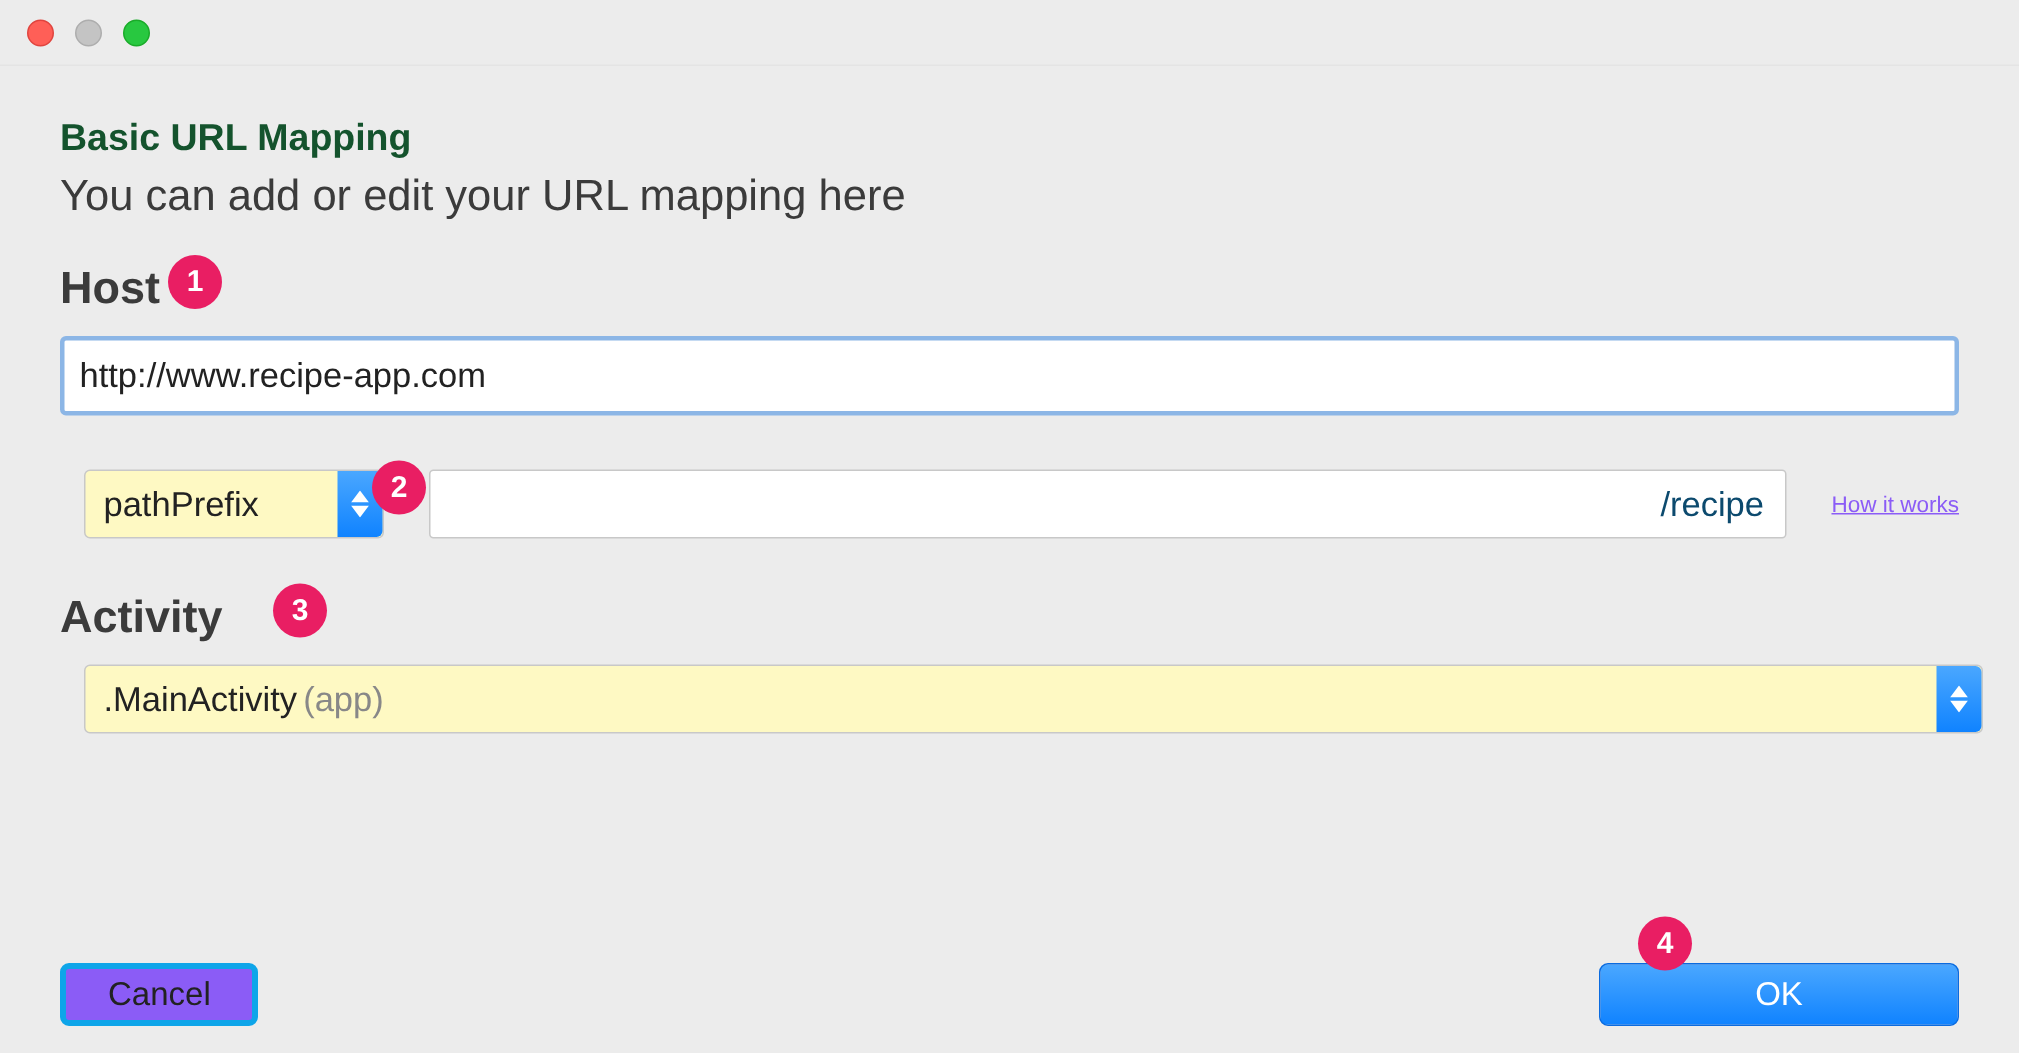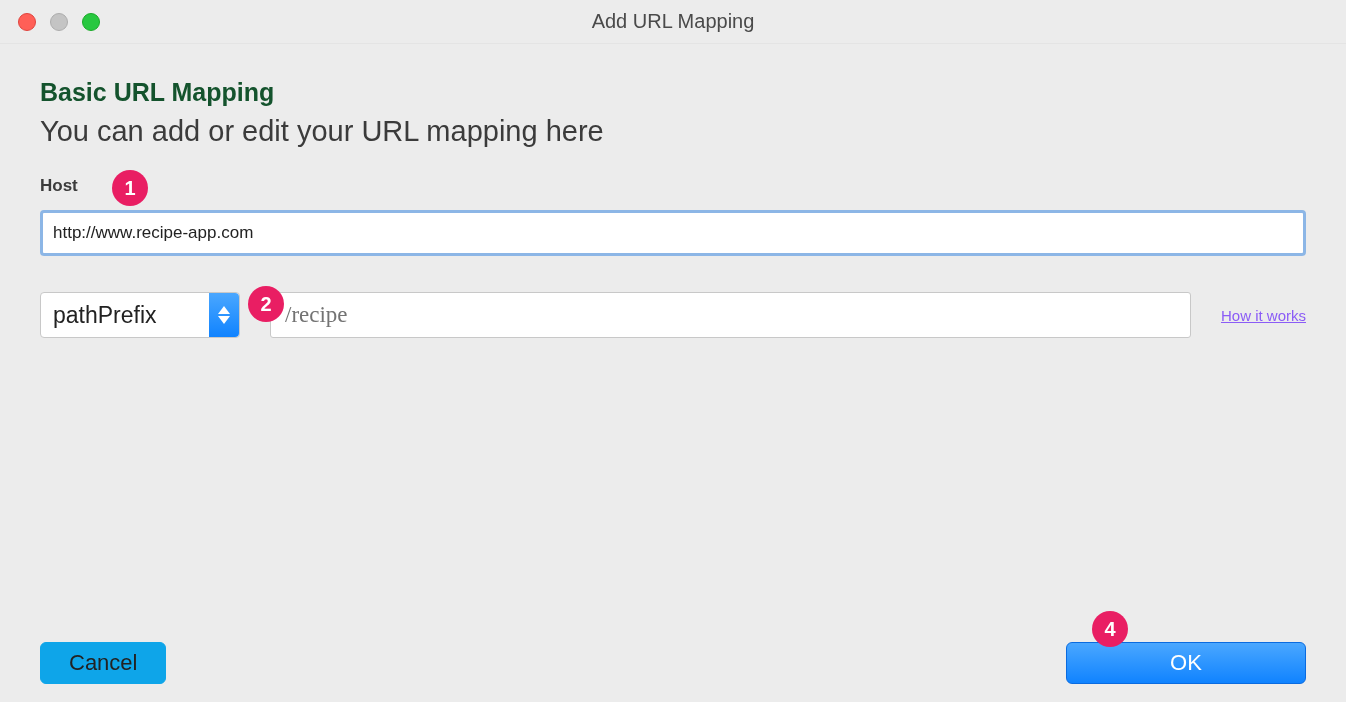--- a/index.html
+++ b/index.html
@@ -52,59 +52,60 @@
     font-weight: bold;
     color: #14532d;
     margin: 0 0 8px 0;
   }
   .subheading {
     font-size: 29px;
     color: #3b3b3b;
     margin: 0 0 28px 0;
   }
   .field-label {
-    font-size: 17px;
+    font-size: 30px;
     font-weight: bold;
     color: #3b3b3b;
     margin-bottom: 14px;
     position: relative;
     display: block;
   }
   .host-input-wrap {
     border: 3px solid #8cb6e6;
     border-radius: 4px;
     background: #fff;
     padding: 2px 0;
     margin-bottom: 36px;
   }
   .host-input {
     width: 100%;
     border: none;
     outline: none;
-    font-size: 17px;
+    font-size: 23px;
     padding: 8px 10px;
     font-family: inherit;
     background: transparent;
     color: #222;
   }
   .path-row {
     display: flex;
     align-items: center;
     gap: 30px;
     margin-bottom: 36px;
   }
   .select-wrap {
     position: relative;
     display: flex;
     align-items: stretch;
-    background: #ffffff;
+    background: #fef9c3;
     border: 1px solid #c8c8c8;
     border-radius: 4px;
     height: 46px;
     min-width: 200px;
+    margin-left: 16px;
   }
   .select-text {
     padding: 0 12px;
     font-size: 23px;
     display: flex;
     align-items: center;
     flex: 1;
     color: #222;
   }
   .select-text .muted { color: #888; margin-left: 4px; }
@@ -121,22 +122,23 @@
   }
   .select-arrows svg { width: 12px; height: 8px; }
   .path-input {
     flex: 1;
     height: 46px;
     border: 1px solid #c8c8c8;
     border-radius: 3px;
     font-size: 23px;
     padding: 0 14px;
     background: #fff;
-    font-family: Liberation Serif, serif;
-    color: #737373;
+    font-family: Liberation Sans, sans-serif;
+    color: #0c4a6e;
+    text-align: right;
   }
   .link {
     color: #8b5cf6;
     text-decoration: underline;
     font-size: 15px;
     white-space: nowrap;
   }
   .activity-select {
     width: 100%;
   }
@@ -163,22 +165,22 @@
     display: flex;
     align-items: center;
   }
   .btn {
     height: 42px;
     border-radius: 6px;
     font-size: 22px;
     padding: 0 28px;
     font-family: inherit;
     cursor: pointer;
-    border: 1px solid #0ea5e9;
-    background: #0ea5e9;
+    border: 4px solid #0ea5e9;
+    background: #8b5cf6;
     color: #222;
   }
   .btn-primary {
     background: linear-gradient(#4aa7ff, #1083ff);
     border: 1px solid #0a6be0;
     color: #fff;
     min-width: 240px;
     position: relative;
   }
   .spacer { flex: 1; }
@@ -189,21 +191,20 @@
 <body>
 
 <div class="dialog">
 
   <div class="titlebar">
     <div class="traffic-lights">
       <div class="tl-btn tl-close"></div>
       <div class="tl-btn tl-min"></div>
       <div class="tl-btn tl-max"></div>
     </div>
-    <div class="title">Add URL Mapping</div>
   </div>
 
   <div class="body">
 
     <div class="heading">Basic URL Mapping</div>
     <div class="subheading">You can add or edit your URL mapping here</div>
 
     <div class="rel">
       <label class="field-label">Host</label>
       <div class="badge" style="left:72px; top:-6px;">1</div>
@@ -224,20 +225,38 @@
             <svg viewBox="0 0 12 8">
                 <polygon points="0,0 12,0 6,8" fill="#fff"></polygon>
               </svg>
           </div>
         </div>
         <input class="path-input" type="text" value="/recipe" style="">
         <a href="#" class="link">How it works</a>
       </div>
     </div>
 
+    <div class="rel">
+      <label class="field-label">Activity</label>
+      <div class="badge" style="left:142px; top:-6px;">3</div>
+      <div class="select-wrap activity-select">
+        <div class="select-text">
+          <span>.MainActivity</span>
+          <span class="muted">(app)</span>
+        </div>
+        <div class="select-arrows">
+          <svg viewBox="0 0 12 8">
+              <polygon points="6,0 12,8 0,8" fill="#fff"></polygon>
+            </svg>
+          <svg viewBox="0 0 12 8">
+              <polygon points="0,0 12,0 6,8" fill="#fff"></polygon>
+            </svg>
+        </div>
+      </div>
+    </div>
 
   </div>
 
   <div class="footer">
     <button class="btn">Cancel</button>
     <div class="spacer"></div>
     <button class="btn btn-primary rel">
       <span>OK</span>
       <span class="badge" style="left:25px; top:-32px;">4</span>
     </button>

